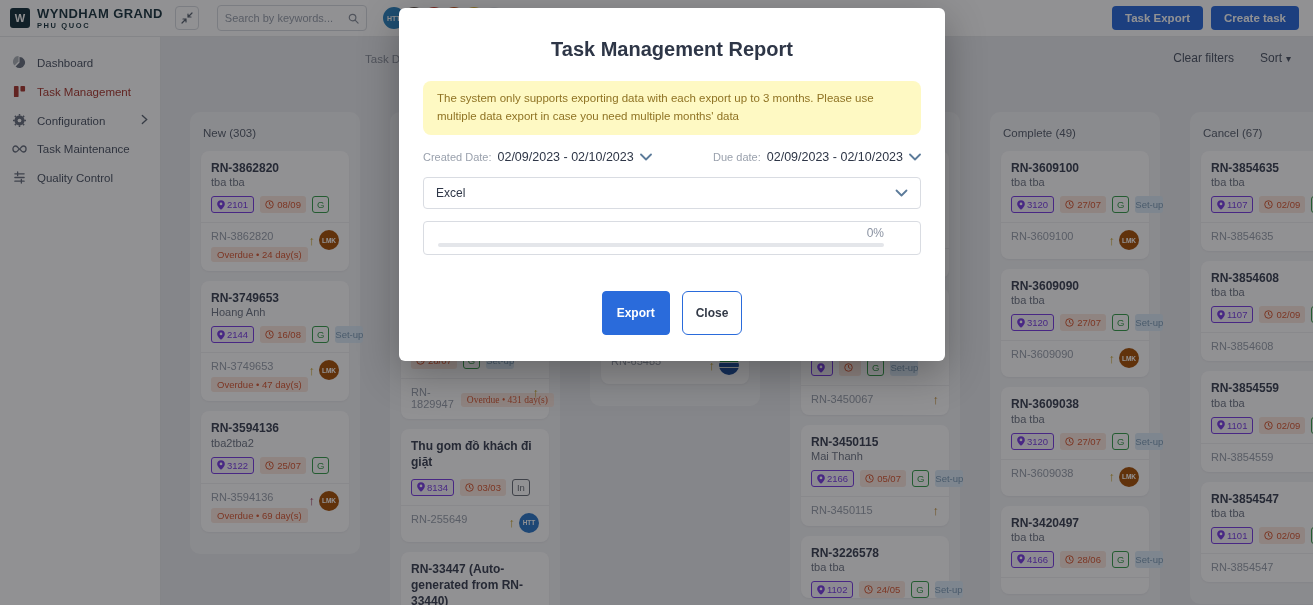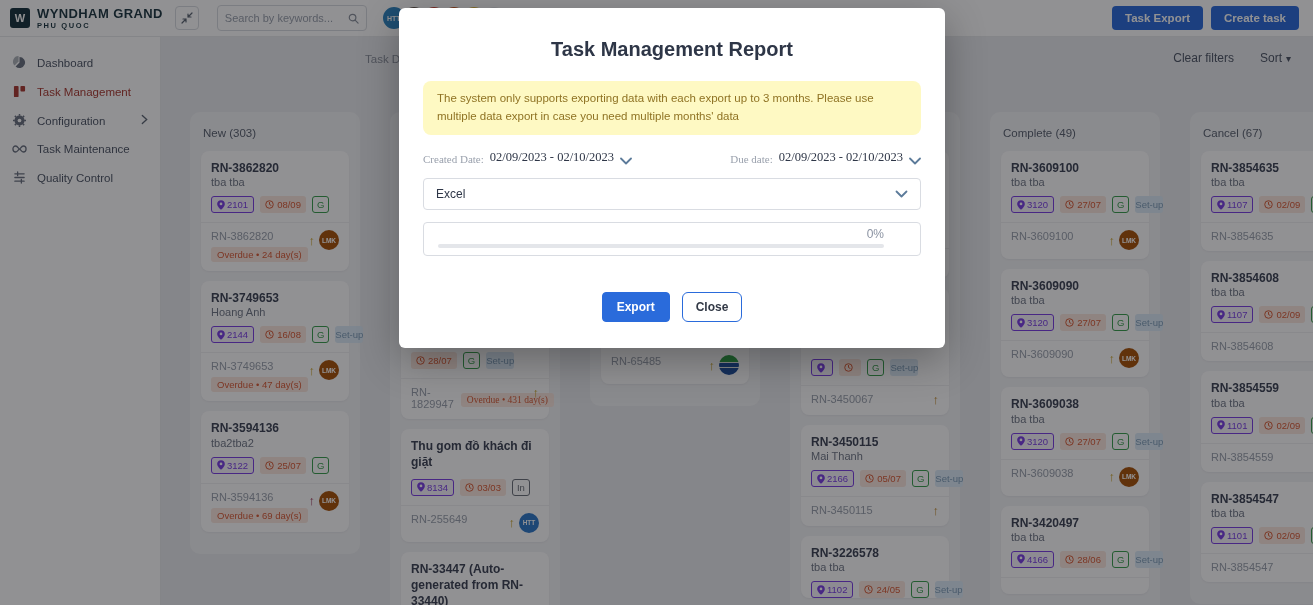--- a/index.html
+++ b/index.html
@@ -70,30 +70,30 @@
   .card-avatar.photo{background:radial-gradient(circle at 40% 35%,#8a7668 15%,#3c3734 60%);}
   .card-avatar.globe{background:linear-gradient(180deg,#2e9e44 0 34%,#e8efe8 34% 42%,#1e4f9c 42% 58%,#e8efe8 58% 66%,#1e4f9c 66% 100%);}
   .pad{width:100%;}
 
   
   .dim{position:absolute;inset:0;background:rgba(10,12,16,.45);z-index:40;}
   .modal{position:absolute;left:399px;top:8px;width:546px;min-height:312px;background:#fff;border-radius:6px;z-index:50;padding:18px 24px 26px;box-sizing:border-box;box-shadow:0 12px 40px rgba(0,0,0,.3);}
   .modal-title{text-align:center;font-size:20px;font-weight:bold;color:#2e3647;margin:12px 0 20px;}
   .warning{background:#fef9c3;border-radius:8px;padding:9px 14px;font-size:11.5px;line-height:1.55;color:#8f7324;}
   .dates-row{display:flex;justify-content:space-between;align-items:center;margin-top:15px;}
-  .date-group{display:flex;align-items:flex-end;gap:6px;cursor:pointer;font-family:Liberation Serif, serif;}
+  .date-group{display:flex;align-items:center;gap:6px;cursor:pointer;}
   .date-label{font-size:11px;color:#9aa1ad;}
   .date-value{font-size:12.5px;color:#2e3647;}
   .select{margin-top:13px;border:1px solid #d9dce2;border-radius:4px;height:30px;display:flex;align-items:center;justify-content:space-between;padding:0 12px;font-size:12px;color:#2e3647;cursor:pointer;}
   .progress-box{margin-top:12px;border:1px solid #d9dce2;border-radius:4px;padding:4px 36px 7px 14px;}
   .progress-label{text-align:right;font-size:12px;color:#8b93a2;}
   .progress-track{height:4px;background:#e4e6ea;border-radius:2px;margin-top:3px;}
   .modal-actions{display:flex;justify-content:center;gap:12px;margin-top:36px;}
   .btn-export{background:#2a6bdb;color:#fff;border:1px solid #2a6bdb;border-radius:4px;font-size:12px;font-weight:bold;padding:7px 14px;cursor:pointer;}
-  .btn-close{background:#fff;color:#333a47;border:1px solid #2a6bdb;border-radius:6px;font-size:12px;font-weight:bold;padding:7px 13px;cursor:pointer;}
+  .btn-close{background:#fff;color:#333a47;border:1px solid #2a6bdb;border-radius:6px;font-size:12px;font-weight:bold;padding:14px 13px;cursor:pointer;}
 </style>
 </head>
 <body>
 
 <div class="app">
 
   <header class="topbar">
     <div class="brand">
       <div class="brand-mark">W</div>
       <div class="brand-text">

